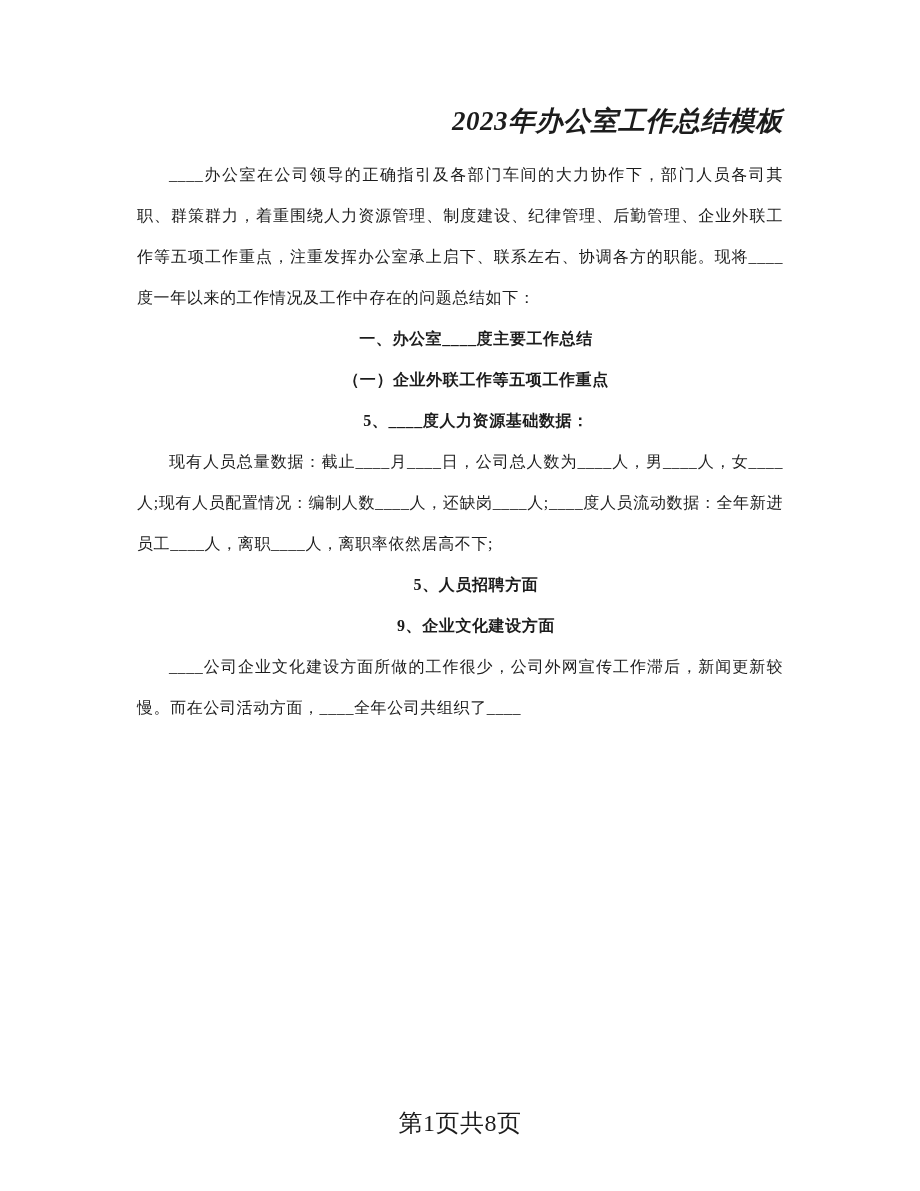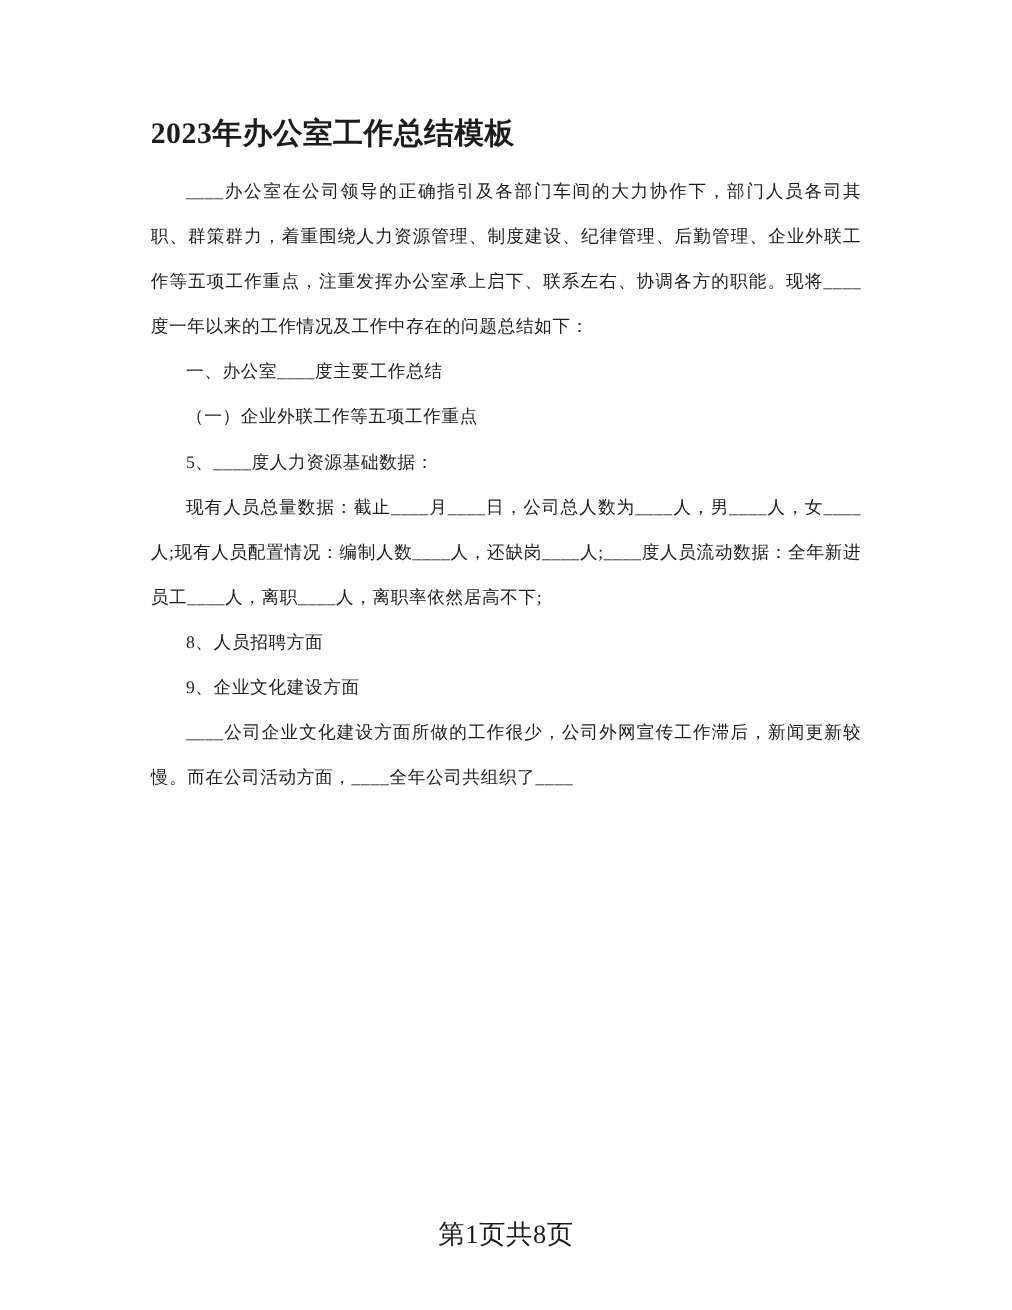--- a/index.html
+++ b/index.html
@@ -23,36 +23,37 @@
   .doc-content {
     position: absolute;
     left: 137px;
     top: 104px;
     width: 646px;
   }
   .doc-title {
     font-size: 27px;
     line-height: 34px;
     font-weight: bold;
-    text-align: left;
+    text-align: right;
     margin: 0 0 16px 0;
     letter-spacing: 0.5px;
+    font-style: italic;
   }
   .para {
     margin: 0;
     font-size: 16px;
     line-height: 41px;
     text-indent: 2em;
     text-align: justify;
     letter-spacing: 0.6px;
     word-break: break-all;
   }
   .para.heading {
-    font-weight: normal;
-    text-align: left;
+    font-weight: bold;
+    text-align: center;
   }
   .page-footer {
     position: absolute;
     top: 1111px;
     left: 0;
     width: 100%;
     text-align: center;
     font-size: 24px;
     line-height: 24px;
     letter-spacing: 0.5px;
@@ -66,21 +67,21 @@
   <div class="doc-content">
     <h1 class="doc-title">2023年办公室工作总结模板</h1>
 
     <div class="doc-body">
 
     <p class="para body">____办公室在公司领导的正确指引及各部门车间的大力协作下，部门人员各司其职、群策群力，着重围绕人力资源管理、制度建设、纪律管理、后勤管理、企业外联工作等五项工作重点，注重发挥办公室承上启下、联系左右、协调各方的职能。现将____度一年以来的工作情况及工作中存在的问题总结如下：</p>
         <p class="para heading">一、办公室____度主要工作总结</p>
         <p class="para heading">（一）企业外联工作等五项工作重点</p>
         <p class="para heading">5、____度人力资源基础数据：</p>
         <p class="para body">现有人员总量数据：截止____月____日，公司总人数为____人，男____人，女____人;现有人员配置情况：编制人数____人，还缺岗____人;____度人员流动数据：全年新进员工____人，离职____人，离职率依然居高不下;</p>
-        <p class="para heading">8、人员招聘方面</p>
+        <p class="para heading">5、人员招聘方面</p>
         <p class="para heading">9、企业文化建设方面</p>
         <p class="para body">____公司企业文化建设方面所做的工作很少，公司外网宣传工作滞后，新闻更新较慢。而在公司活动方面，____全年公司共组织了____</p>
       </div>
   </div>
 
   <div class="page-footer">第1页共8页</div>
 
 </div>
 
 </body></html>

